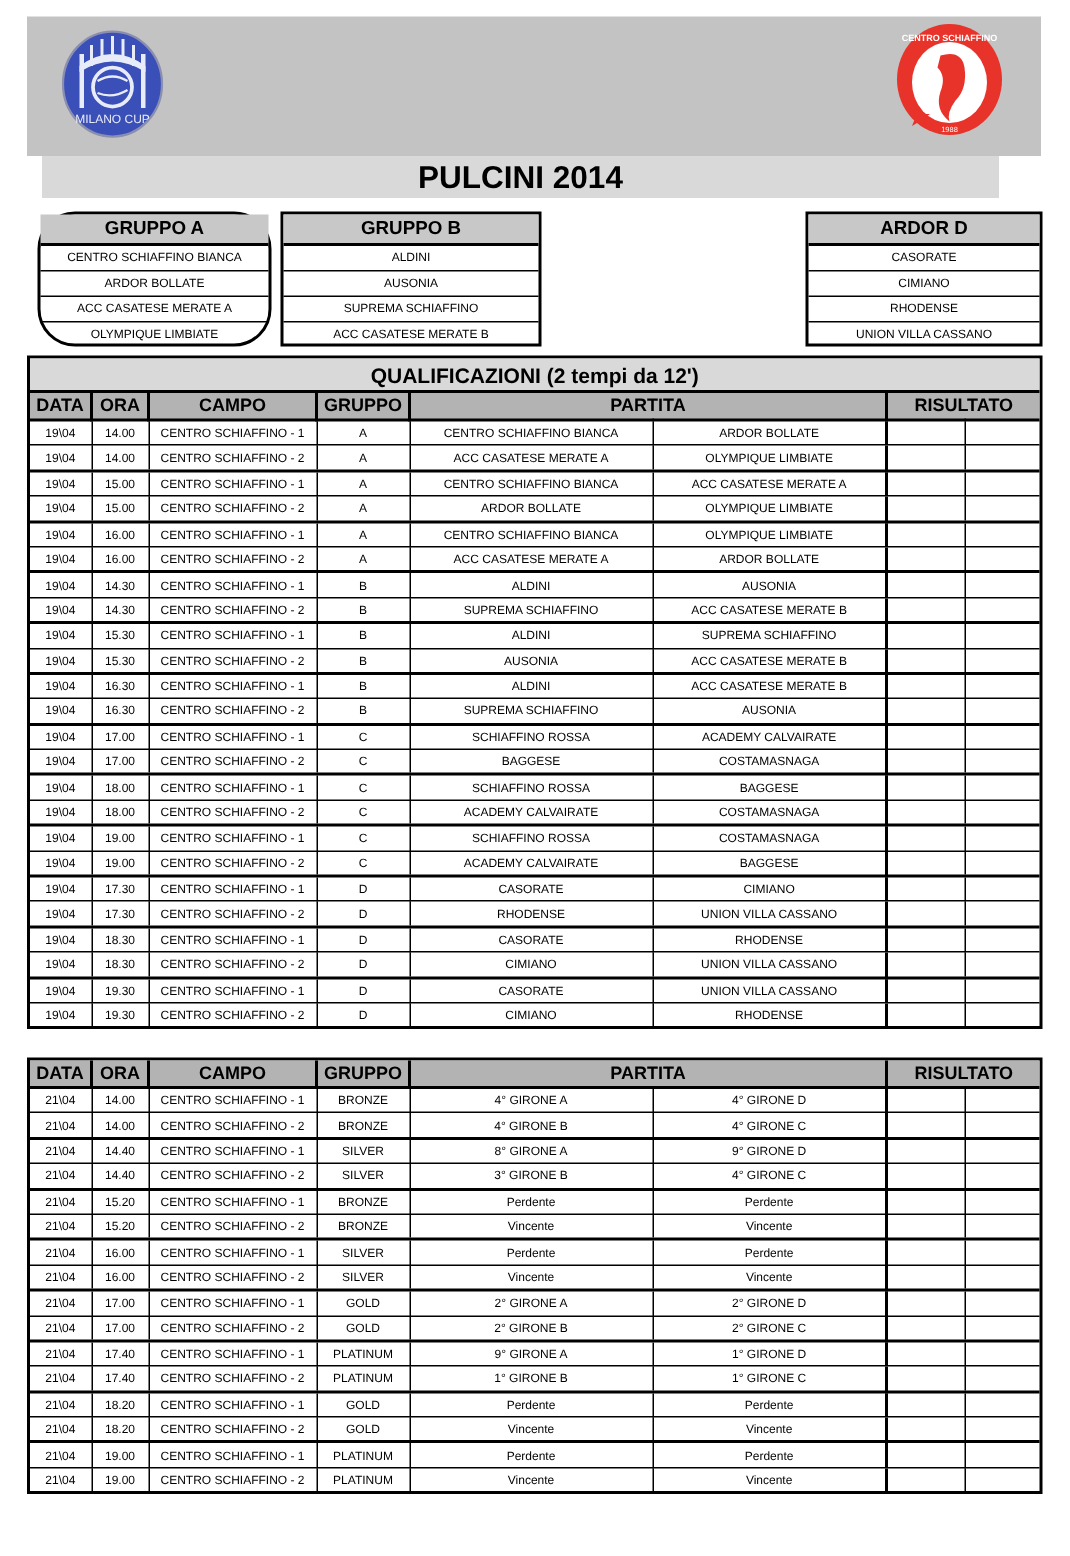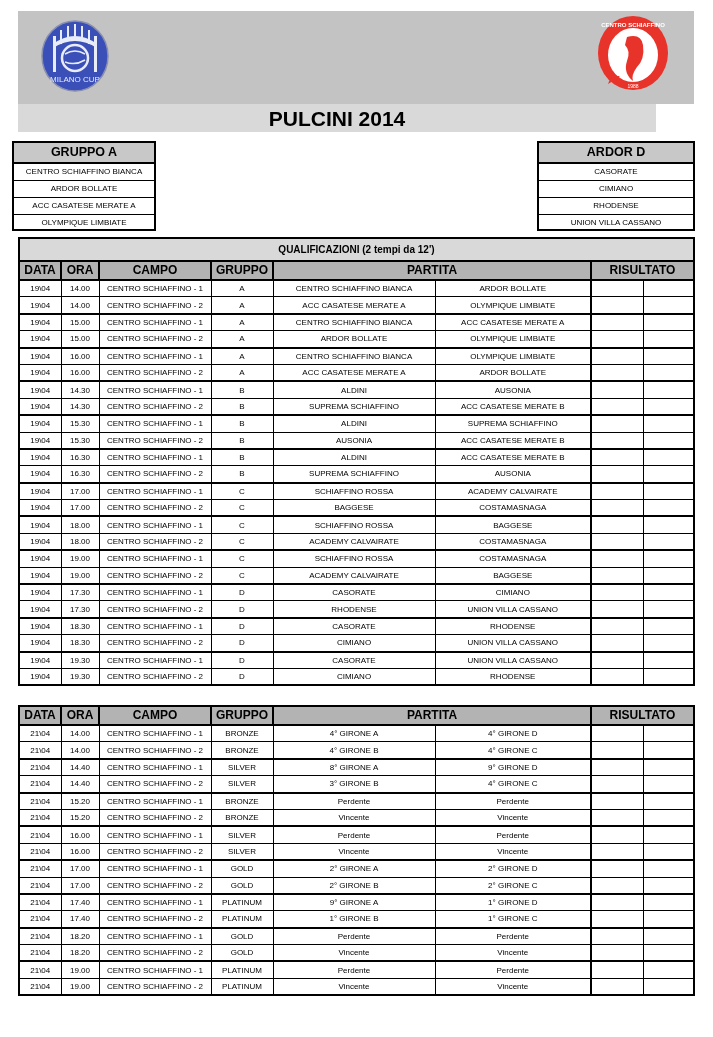--- a/index.html
+++ b/index.html
@@ -1,29 +1,29 @@
 <!DOCTYPE html>
 <html><head>
 <meta charset="utf-8">
 <style>
   html,body{margin:0;padding:0;background:#ffffff;}
   body{width:713px;height:1037px;position:relative;font-family:"Liberation Sans",sans-serif;color:#000;overflow:hidden;}
   .banner{position:absolute;left:18px;top:11px;width:676px;height:93px;background:#c3c3c3;}
-  .title-bar{position:absolute;left:18px;top:104px;width:638px;height:28px;background:#d9d9d9;text-align:center;font-weight:bold;font-size:21px;line-height:30px;font-family:"Liberation Sans",sans-serif;transform-origin:center;}
+  .title-bar{position:absolute;left:28px;top:104px;width:638px;height:28px;background:#d9d9d9;text-align:center;font-weight:bold;font-size:21px;line-height:30px;font-family:"Liberation Sans",sans-serif;transform-origin:center;}
   .logo-left{position:absolute;left:41px;top:20px;width:68px;height:72px;}
   .logo-right{position:absolute;left:597px;top:15px;width:72px;height:76px;}
 
   .groups{position:absolute;top:141px;left:0;width:713px;height:90px;}
   .group{position:absolute;top:0;border:2px solid #000;box-sizing:border-box;height:90px;}
   .group .gh{height:19px;background:#c8c8c8;border-bottom:2px solid #000;text-align:center;font-weight:bold;font-size:12.5px;line-height:19px;}
   .group .gi{height:16px;border-bottom:1px solid #000;text-align:center;font-size:8px;line-height:16px;}
   .group .gi:last-child{border-bottom:none;}
 
   .sched{position:absolute;left:18px;border:2px solid #000;box-sizing:border-box;width:677px;}
-  .sched .sec-title{height:21px;background:#d9d9d9;border-bottom:2px solid #000;text-align:center;font-weight:bold;font-size:10px;line-height:22px;}
+  .sched .sec-title{height:21px;background:#d9d9d9;border-bottom:2px solid #000;text-align:center;font-weight:bold;font-size:14px;line-height:22px;}
   table{border-collapse:collapse;width:673px;table-layout:fixed;}
   th{background:#b3b3b3;font-weight:bold;font-size:12px;height:17px;padding:0;border-right:2px solid #000;border-bottom:2px solid #000;text-align:center;line-height:17px;}
   th:last-child{border-right:none;}
   td{font-size:8px;height:15.4px;padding:0;text-align:center;border-right:1px solid #000;border-bottom:1px solid #000;line-height:15px;white-space:nowrap;overflow:hidden;}
   td.c-data,td.c-ora{border-right:1px solid #000;}
   td.c-campo{border-left:1px solid #000;}
   td.c-g{border-right:1px solid #000;}
   td.c-t2{border-right:2px solid #000;}
   td.c-r2{border-right:none;}
   tr.thick td{border-bottom:2px solid #000;}
@@ -56,26 +56,33 @@
   <ellipse cx="36" cy="40" rx="25" ry="27" fill="#ffffff"></ellipse>
   <path d="M30 22 Q44 18 46 30 Q48 44 40 52 Q34 60 36 66 Q26 58 30 46 Q34 36 28 30Z" fill="#e8332a"></path>
   <path d="M16 56 l2 5 l5 0 l-4 3 l2 5 l-5 -3 l-5 3 l2 -5 l-4 -3 l5 0Z" fill="#e8332a"></path>
   <text x="36" y="12" text-anchor="middle" font-size="6" fill="#fff" font-family="Liberation Sans, sans-serif" font-weight="bold">CENTRO SCHIAFFINO</text>
   <text x="36" y="73" text-anchor="middle" font-size="5" fill="#fff" font-family="Liberation Sans, sans-serif">1988</text>
 </svg>
 
 <div class="title-bar">PULCINI 2014</div>
 
 <div class="groups">
-  <div class="group" style="left:12px;width:144px;">
+  <div class="group" style="left:25px;width:156px;border-radius:25px;">
     <div class="gh">GRUPPO A</div>
     <div class="gi">CENTRO SCHIAFFINO BIANCA</div>
     <div class="gi">ARDOR BOLLATE</div>
     <div class="gi">ACC CASATESE MERATE A</div>
     <div class="gi">OLYMPIQUE LIMBIATE</div>
+  </div>
+  <div class="group" style="left:187px;width:174px;">
+    <div class="gh">GRUPPO B</div>
+    <div class="gi">ALDINI</div>
+    <div class="gi">AUSONIA</div>
+    <div class="gi">SUPREMA SCHIAFFINO</div>
+    <div class="gi">ACC CASATESE MERATE B</div>
   </div>
   <div class="group" style="left:537px;width:158px;">
     <div class="gh">ARDOR D</div>
     <div class="gi">CASORATE</div>
     <div class="gi">CIMIANO</div>
     <div class="gi">RHODENSE</div>
     <div class="gi">UNION VILLA CASSANO</div>
   </div>
 </div>
 

